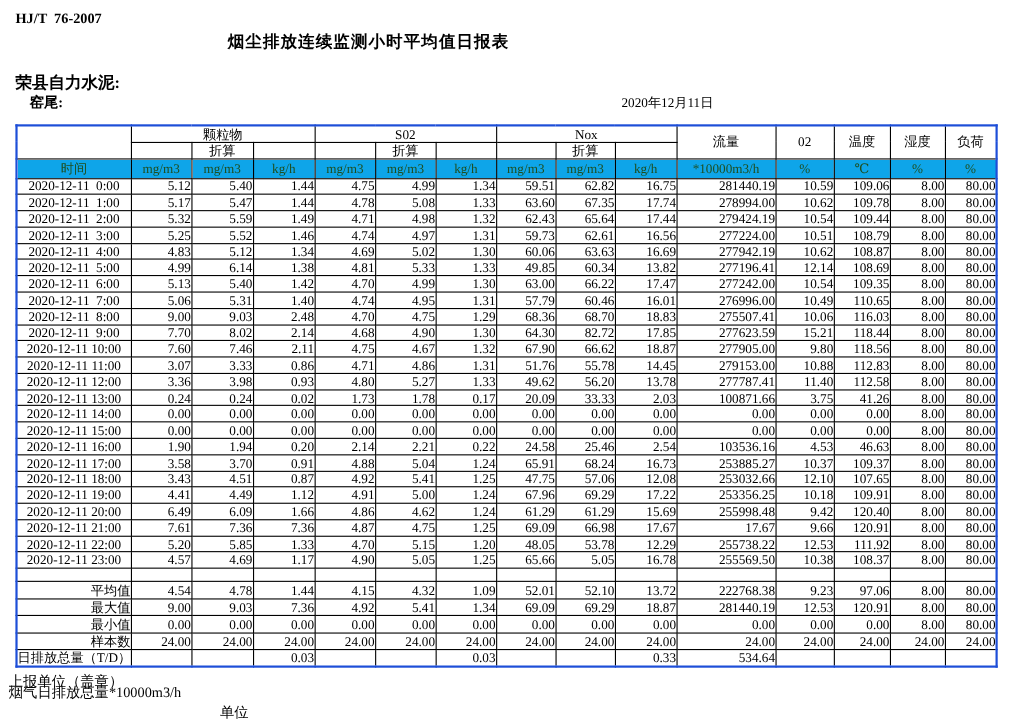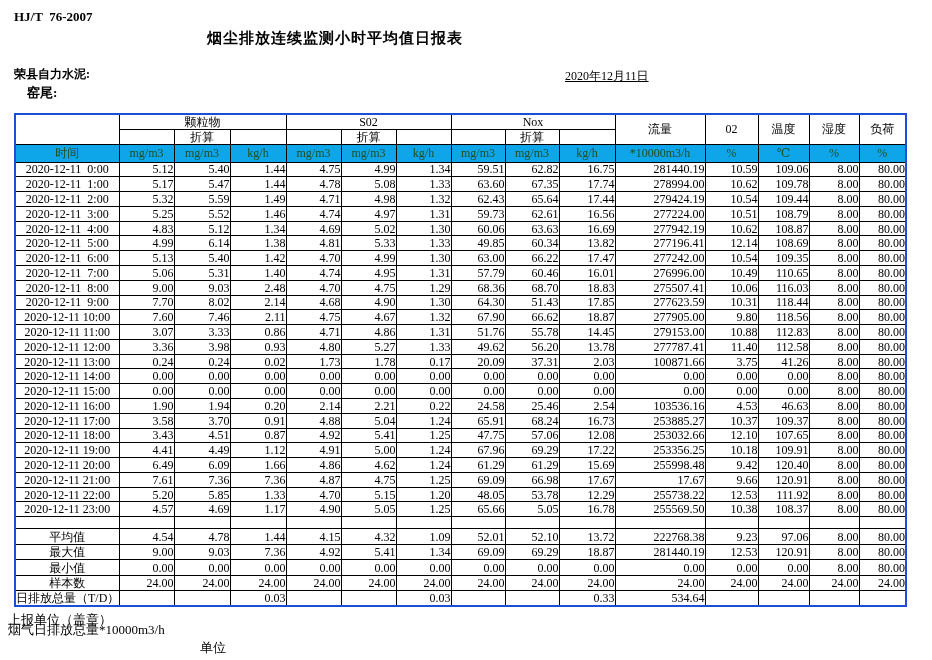--- a/index.html
+++ b/index.html
@@ -4,23 +4,23 @@
 <style>
   html,body{margin:0;padding:0;}
   body{
     width:932px;height:660px;background:#ffffff;color:#000;
     font-family:"Liberation Serif","DejaVu Serif",serif;
     position:relative;overflow:hidden;
   }
   .abs{position:absolute;white-space:pre;}
   #doc-code{left:14px;top:9px;font-size:13px;font-weight:bold;}
   #report-title{left:207px;top:29px;font-size:15px;font-weight:bold;letter-spacing:1px;}
-  #company-name{left:14px;top:66px;font-size:12px;font-weight:bold;}
+  #company-name{left:14px;top:66px;font-size:15px;font-weight:bold;}
   #location-name{left:27px;top:84px;font-size:13px;font-weight:bold;}
-  #report-date{left:565px;top:68px;font-size:12px;text-decoration:underline;}
+  #report-date{left:565px;top:85px;font-size:12px;}
   #footer-note{left:8px;top:621px;font-size:13px;}
   #footer-report-unit{left:8px;top:611px;font-size:13px;}
   #footer-unit{left:200px;top:639px;font-size:13px;}
 
   table#report-table{
     position:absolute;left:14px;top:113px;width:891px;
     border-collapse:collapse;table-layout:fixed;
     border:2px solid #1d4ed8;
   }
   #report-table td{
@@ -33,21 +33,21 @@
   tr.h3 td{background:#0ea5e9;color:#1f4e1f;text-align:center;font-size:12px;}
   tr.h3 td.c-timeh{font-size:14px;}
   tr.dr{height:14.79px;}
   tr.blank{height:12px;}
   tr.sum{height:15.5px;}
   tr.sum-first td{border-top:2px solid #000;}
   td.c-time{text-align:center;}
   td.n{text-align:right;padding-right:4px;}
   td.n-flow{padding-right:7px;}
   td.n-o2{padding-right:8px;margin-left:31px;}
-  td.rlabel{text-align:center;padding-right:2px;font-size:13px;}
+  td.rlabel{text-align:right;padding-right:2px;font-size:13px;}
   td.llabel{text-align:right;padding-left:2px;font-size:13px;}
 </style>
 </head>
 <body>
 
 <div class="abs" id="doc-code">HJ/T  76-2007</div>
 <div class="abs" id="report-title">烟尘排放连续监测小时平均值日报表</div>
 <div class="abs" id="company-name">荣县自力水泥:</div>
 <div class="abs" id="location-name">窑尾:</div>
 <div class="abs" id="report-date">2020年12月11日</div>
@@ -267,24 +267,24 @@
       </tr>
       <tr class="dr">
         <td class="c-time">2020-12-11  9:00</td>
         <td class="n">7.70</td>
         <td class="n">8.02</td>
         <td class="n">2.14</td>
         <td class="n">4.68</td>
         <td class="n">4.90</td>
         <td class="n">1.30</td>
         <td class="n">64.30</td>
-        <td class="n">51.43</td>
+        <td class="n">82.72</td>
         <td class="n">17.85</td>
         <td class="n n-flow">277623.59</td>
-        <td class="n n-o2">10.31</td>
+        <td class="n n-o2">15.21</td>
         <td class="n">118.44</td>
         <td class="n">8.00</td>
         <td class="n">80.00</td>
       </tr>
       <tr class="dr">
         <td class="c-time">2020-12-11 10:00</td>
         <td class="n">7.60</td>
         <td class="n">7.46</td>
         <td class="n">2.11</td>
         <td class="n">4.75</td>
@@ -335,21 +335,21 @@
       </tr>
       <tr class="dr">
         <td class="c-time">2020-12-11 13:00</td>
         <td class="n">0.24</td>
         <td class="n">0.24</td>
         <td class="n">0.02</td>
         <td class="n">1.73</td>
         <td class="n">1.78</td>
         <td class="n">0.17</td>
         <td class="n">20.09</td>
-        <td class="n">37.31</td>
+        <td class="n">33.33</td>
         <td class="n">2.03</td>
         <td class="n n-flow">100871.66</td>
         <td class="n n-o2">3.75</td>
         <td class="n">41.26</td>
         <td class="n">8.00</td>
         <td class="n">80.00</td>
       </tr>
       <tr class="dr">
         <td class="c-time">2020-12-11 14:00</td>
         <td class="n">0.00</td>

